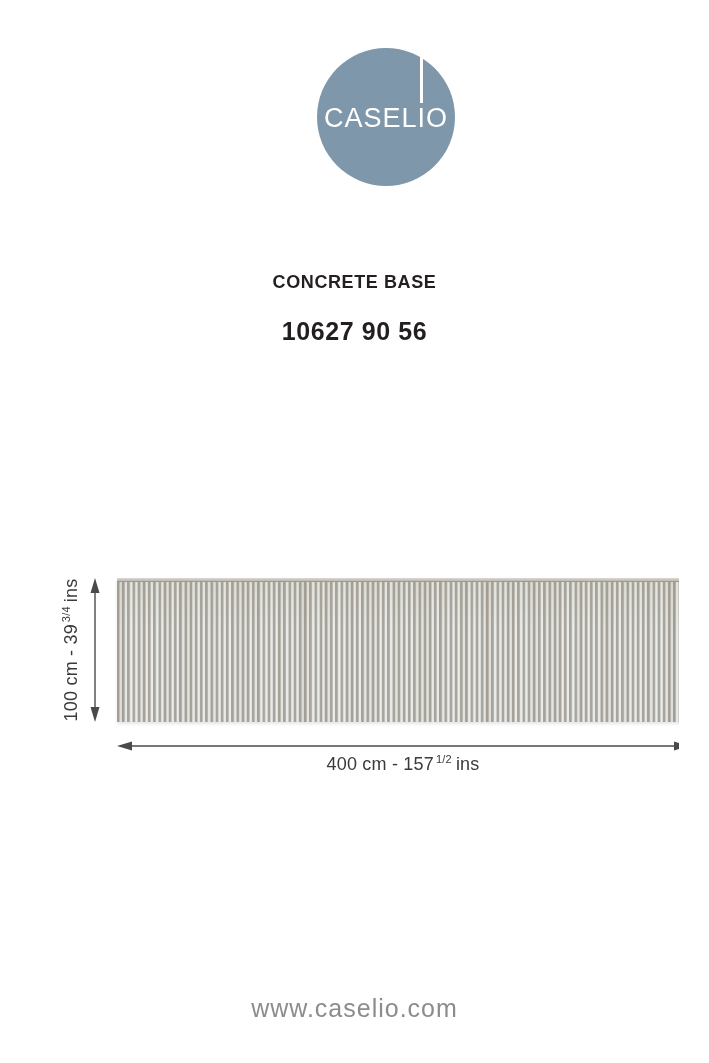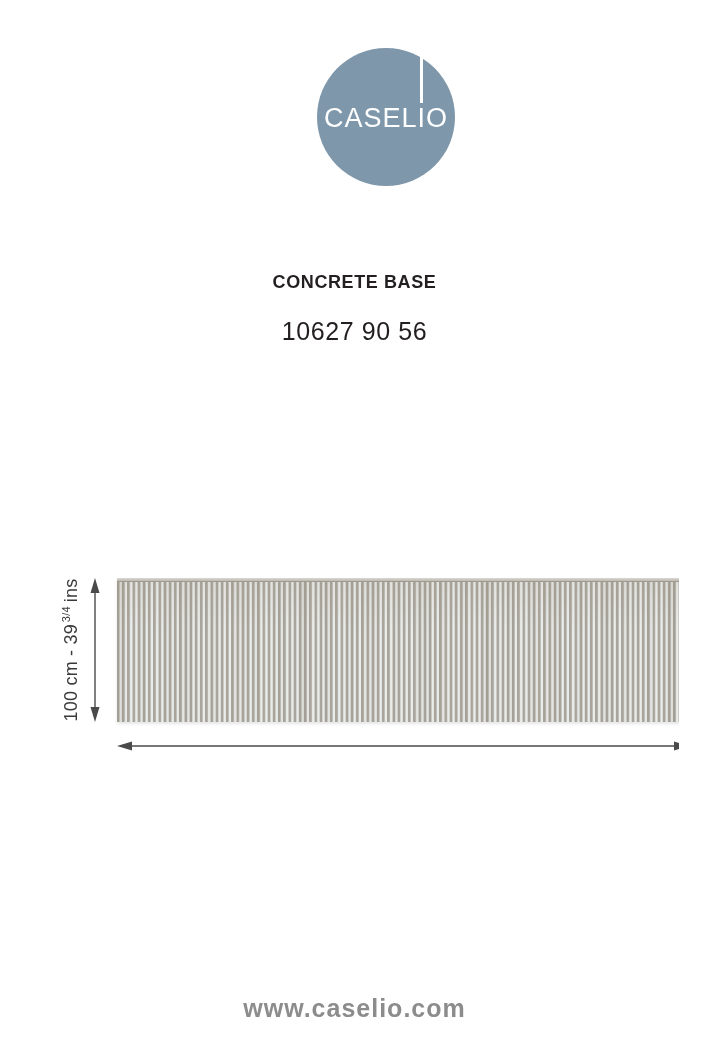--- a/index.html
+++ b/index.html
@@ -67,21 +67,21 @@
     letter-spacing: 0.6px;
     color: var(--text-dark, #231f20);
   }
   .product-code {
     position: absolute;
     left: 0;
     right: 0;
     top: 317px;
     text-align: center;
     font-size: 25px;
-    font-weight: normal;
+    font-weight: bold;
     letter-spacing: 0.6px;
     color: var(--text-dark, #231f20);
   }
 
   
   .swatch {
     position: absolute;
     left: 87px;
     top: 578px;
     width: 572px;
@@ -152,21 +152,21 @@
   }
 
   
   .footer-url {
     position: absolute;
     left: 0;
     right: 0;
     top: 994px;
     text-align: center;
     font-size: 25px;
-    font-weight: bold;
+    font-weight: normal;
     letter-spacing: 1px;
     color: var(--footer-gray, #8c8c8c);
   }
 </style>
 </head>
 <body>
 
 <div class="page">
 
   <div class="logo-circle">
@@ -187,16 +187,19 @@
     <polygon class="arrow-head" points="8,144 12.5,129 3.5,129"></polygon>
   </svg>
 
   <div class="swatch"></div>
 
   <svg class="h-arrow" width="572" height="16" viewBox="0 0 572 16">
     <line class="arrow-line" x1="7" y1="8" x2="565" y2="8"></line>
     <polygon class="arrow-head" points="0,8 15,3.5 15,12.5"></polygon>
     <polygon class="arrow-head" points="572,8 557,3.5 557,12.5"></polygon>
   </svg>
+  <div class="width-label dim-label">
+    <span>400 cm - 157</span><sup>1/2</sup><span class="dim-unit">ins</span>
+  </div>
 
   <div class="footer-url">www.caselio.com</div>
 
 </div>
 
 </body></html>

